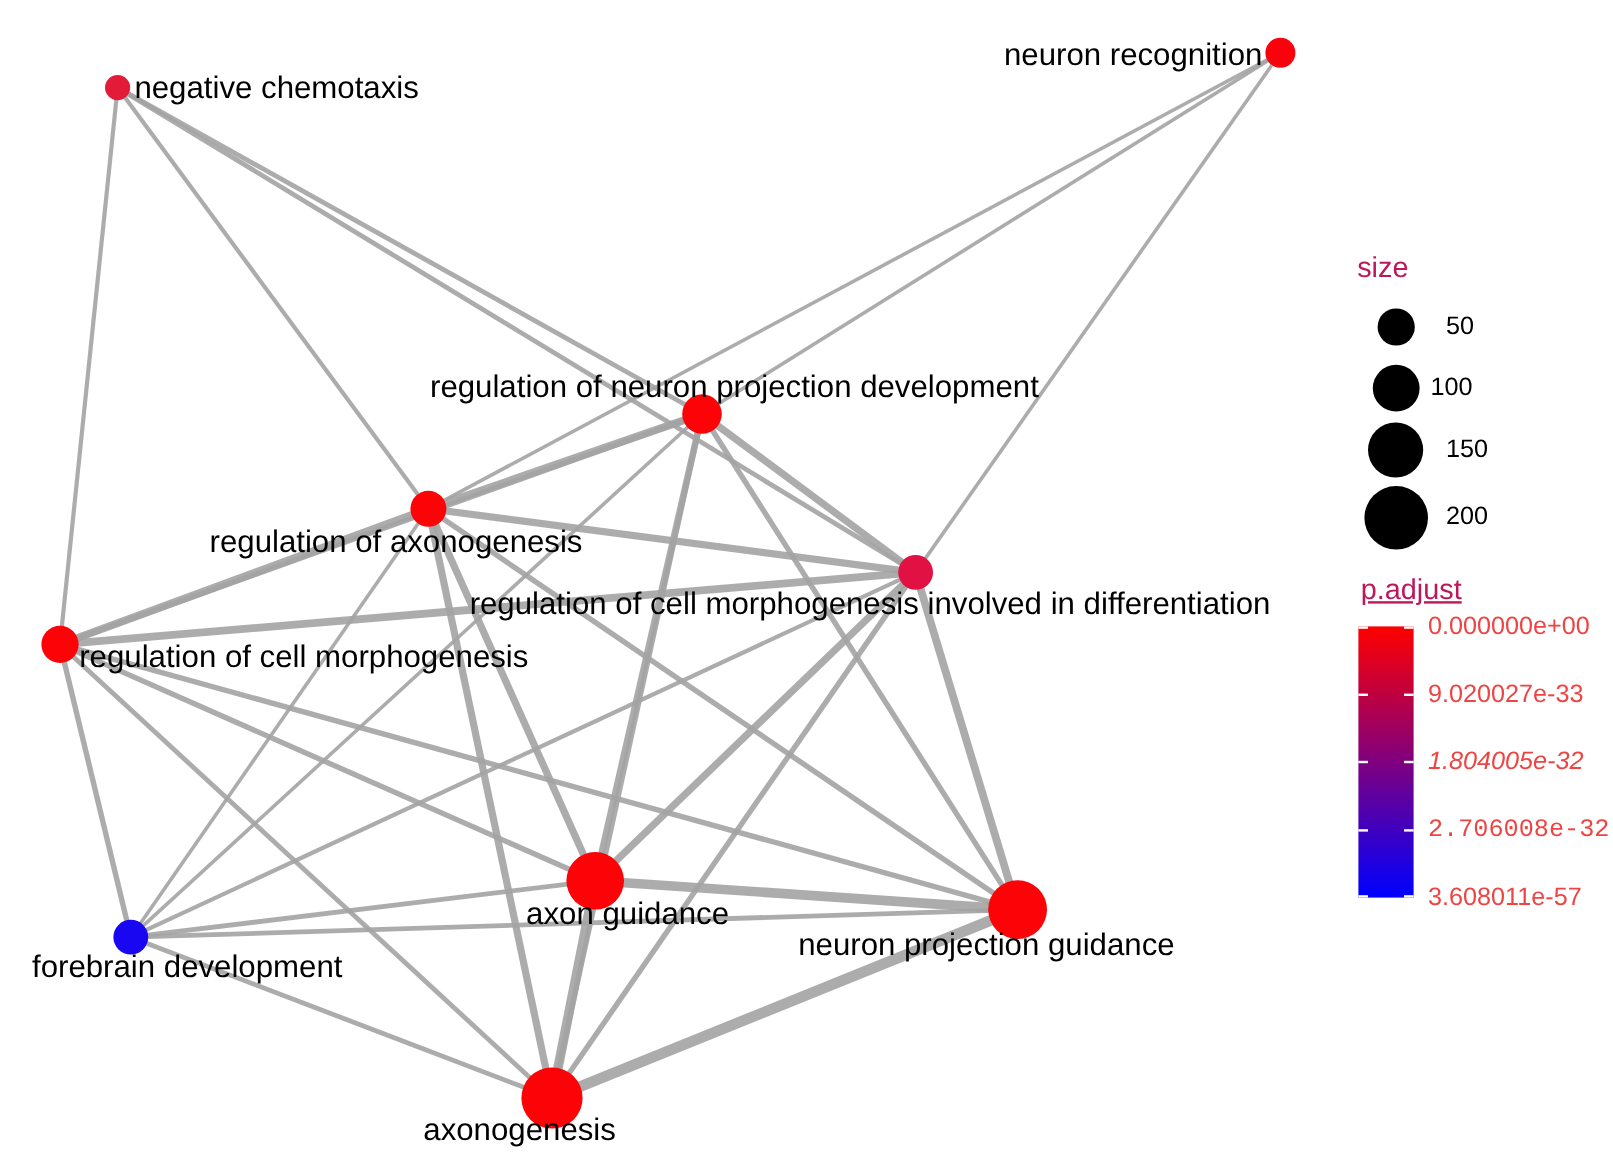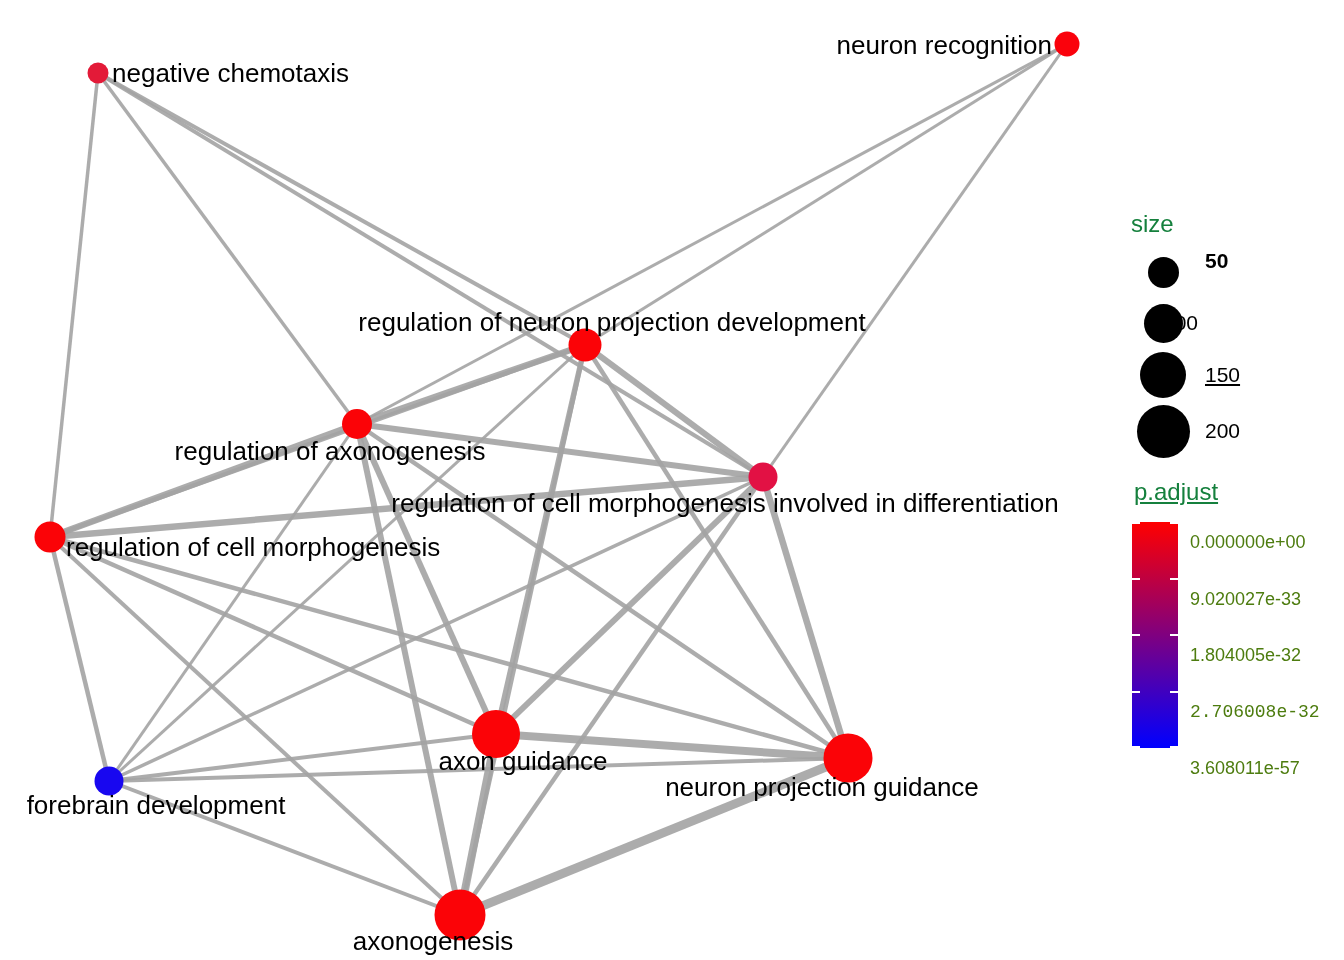--- a/index.html
+++ b/index.html
@@ -9,26 +9,26 @@
     background:#ffffff;
     font-family:"Liberation Sans","DejaVu Sans",sans-serif;
     overflow:hidden;
   }
   .plot-svg{position:absolute;left:0;top:0;}
   .node-label{
     font-family:"Liberation Sans","DejaVu Sans",sans-serif;
     font-size:26px;fill:#000000;
   }
   .legend-title{
-    position:absolute;font-size:24px;color:#15803d;white-space:nowrap;
+    position:absolute;font-size:24px;color:#be185d;white-space:nowrap;
   }
   .size-circle{position:absolute;background:#000;border-radius:50%;}
   .size-label{position:absolute;font-size:21px;color:#000;transform:translateY(-50%);}
   .grad-bar{position:absolute;}
-  .grad-tick-label{position:absolute;font-size:18px;color:#4d7c0f;transform:translateY(-50%);white-space:nowrap;margin-top:20px;}
+  .grad-tick-label{position:absolute;font-size:21px;color:#ef4444;transform:translateY(-50%);white-space:nowrap;}
   .grad-tick-mark{position:absolute;height:2px;background:#ffffff;}
 </style>
 </head>
 <body>
 
 <div class="figure">
 
   <svg class="plot-svg" width="1344" height="960" viewBox="0 0 1344 960">
       <line x1="98" y1="73" x2="50" y2="537" stroke="#a3a3a3" stroke-opacity="0.9" stroke-width="3.5"></line>
       <line x1="98" y1="73" x2="357" y2="424" stroke="#a3a3a3" stroke-opacity="0.9" stroke-width="3.5"></line>
@@ -84,41 +84,41 @@
       <text x="523" y="770" text-anchor="middle" class="node-label">axon guidance</text>
       <text x="822" y="796" text-anchor="middle" class="node-label">neuron projection guidance</text>
       <text x="156" y="814" text-anchor="middle" class="node-label">forebrain development</text>
       <text x="433" y="950" text-anchor="middle" class="node-label">axonogenesis</text>
     </svg>
 
   <div>
     <div class="legend-title" style="left:1131px; top:210px;">size</div>
     <div id="size-legend-items">
         <div class="size-circle" style="width: 31px; height: 31px; left: 1147.5px; top: 256.5px;"></div>
-        <div class="size-label" style="left: 1205px; top: 261px; font-weight: bold;">50</div>
+        <div class="size-label" style="left: 1205px; top: 272px;">50</div>
         <div class="size-circle" style="width: 39px; height: 39px; left: 1143.5px; top: 303.5px;"></div>
-        <div class="size-label" style="left: 1163px; top: 323px;">100</div>
+        <div class="size-label" style="left: 1192px; top: 323px;">100</div>
         <div class="size-circle" style="width: 46px; height: 46px; left: 1140px; top: 352px;"></div>
-        <div class="size-label" style="left: 1205px; top: 375px; text-decoration: underline;">150</div>
+        <div class="size-label" style="left: 1205px; top: 375px;">150</div>
         <div class="size-circle" style="width: 53px; height: 53px; left: 1136.5px; top: 404.5px;"></div>
         <div class="size-label" style="left: 1205px; top: 431px; text-align: right;">200</div>
       </div>
   </div>
 
   <div>
     <div class="legend-title" style="left:1134px; top:478px;text-decoration:underline;">p.adjust</div>
     <div class="grad-bar" id="grad-bar" style="left: 1132px; top: 522px; width: 46px; height: 226px; background: linear-gradient(rgb(255, 0, 0), rgb(0, 0, 255));"></div>
     <div id="grad-ticks">
         <div class="grad-tick-label" style="left: 1190px; top: 522px;">0.000000e+00</div>
         <div class="grad-tick-mark" style="left: 1132px; width: 8px; top: 522px;"></div>
         <div class="grad-tick-mark" style="left: 1170px; width: 8px; top: 522px;"></div>
         <div class="grad-tick-label" style="left: 1190px; top: 578.5px;">9.020027e-33</div>
         <div class="grad-tick-mark" style="left: 1132px; width: 8px; top: 577.5px;"></div>
         <div class="grad-tick-mark" style="left: 1170px; width: 8px; top: 577.5px;"></div>
-        <div class="grad-tick-label" style="left: 1190px; top: 635px;">1.804005e-32</div>
+        <div class="grad-tick-label" style="left: 1190px; top: 635px; font-style: italic;">1.804005e-32</div>
         <div class="grad-tick-mark" style="left: 1132px; width: 8px; top: 634px;"></div>
         <div class="grad-tick-mark" style="left: 1170px; width: 8px; top: 634px;"></div>
         <div class="grad-tick-label" style="left: 1190px; top: 691.5px; font-family: Liberation Mono, monospace;">2.706008e-32</div>
         <div class="grad-tick-mark" style="left: 1132px; width: 8px; top: 690.5px;"></div>
         <div class="grad-tick-mark" style="left: 1170px; width: 8px; top: 690.5px;"></div>
         <div class="grad-tick-label" style="left: 1190px; top: 748px;">3.608011e-57</div>
         <div class="grad-tick-mark" style="left: 1132px; width: 8px; top: 746px;"></div>
         <div class="grad-tick-mark" style="left: 1170px; width: 8px; top: 746px;"></div>
       </div>
   </div>

